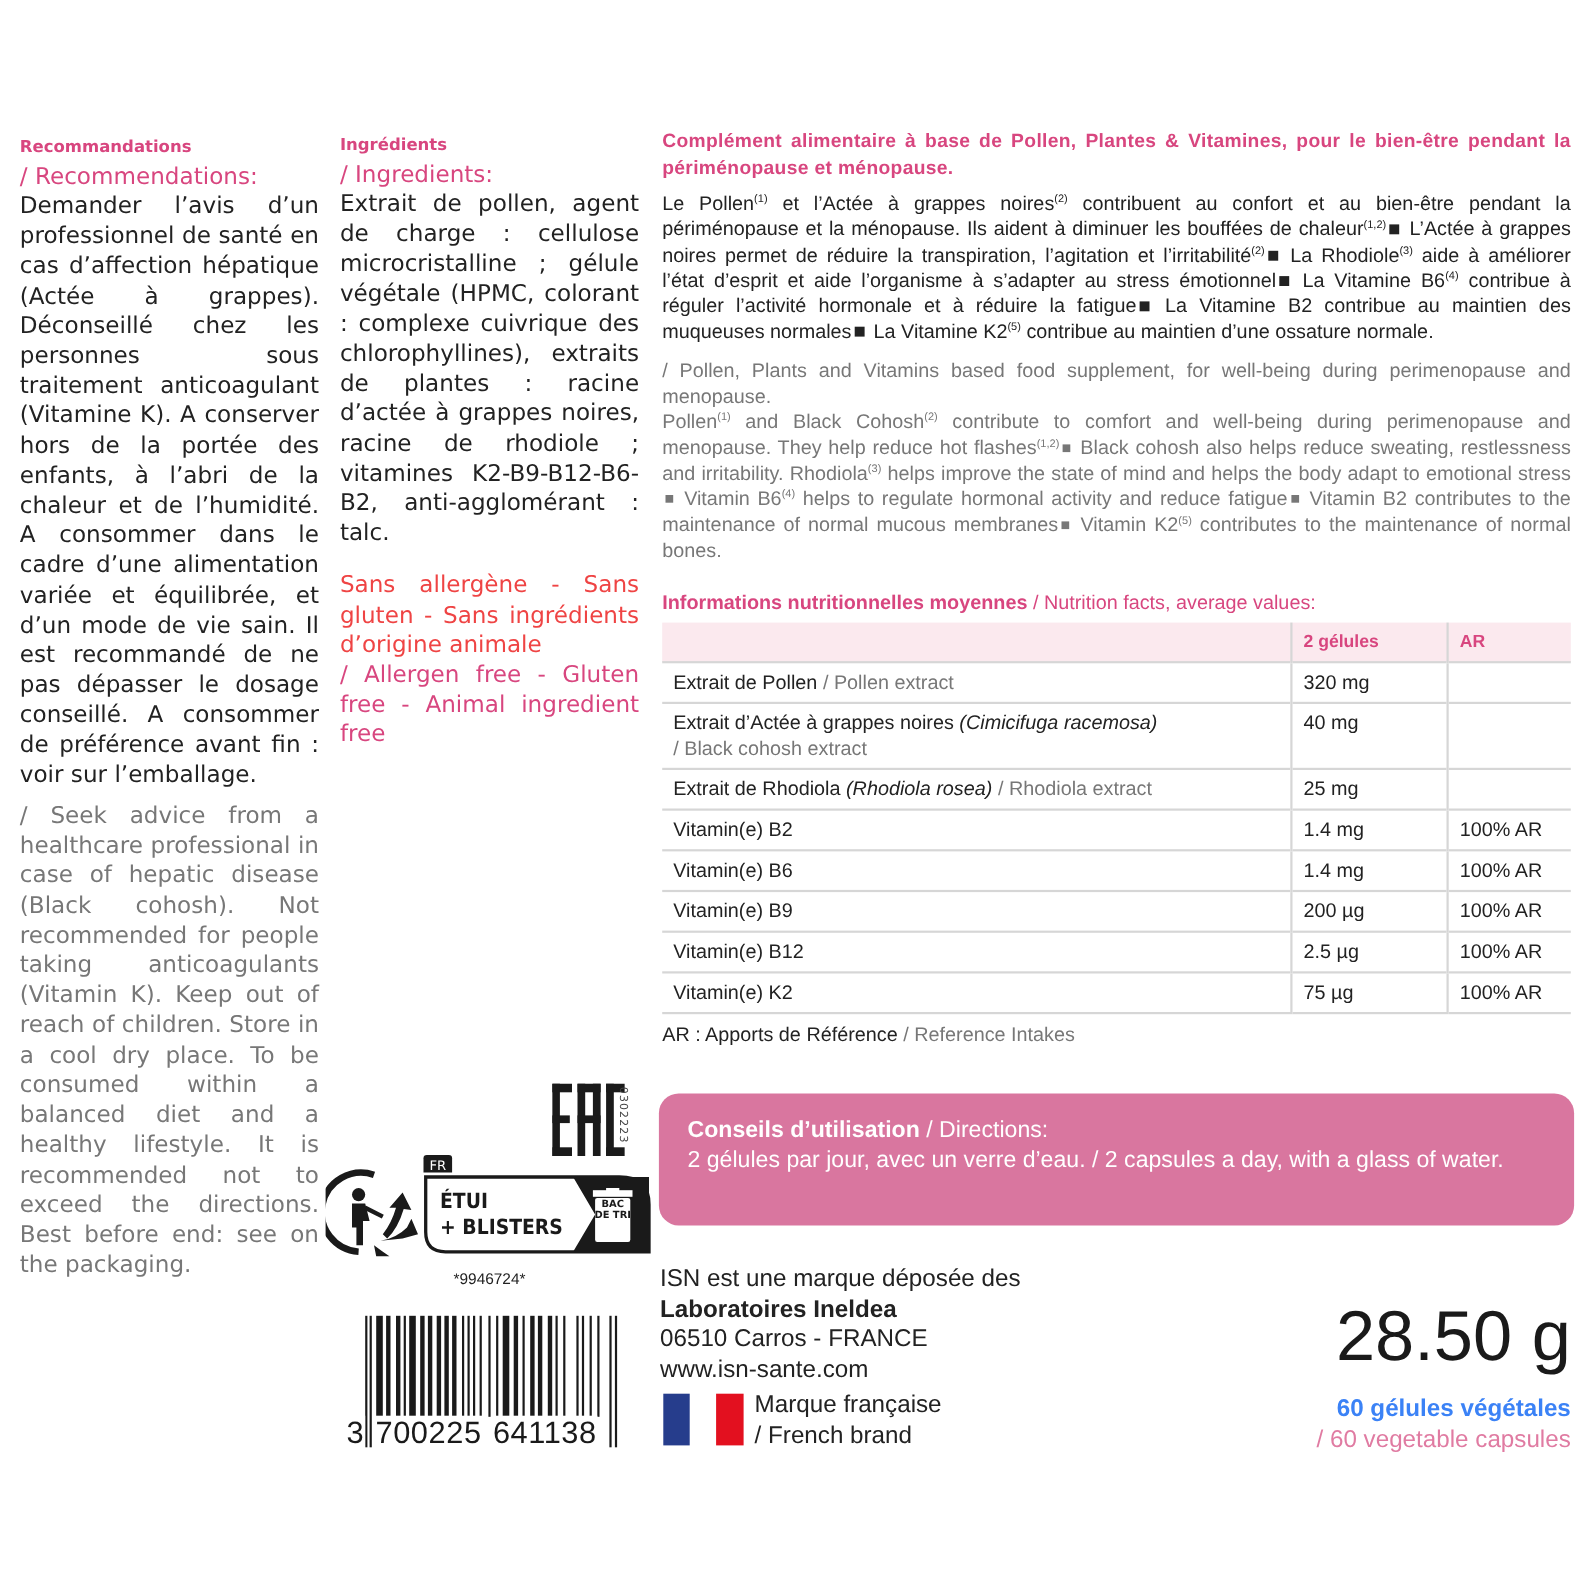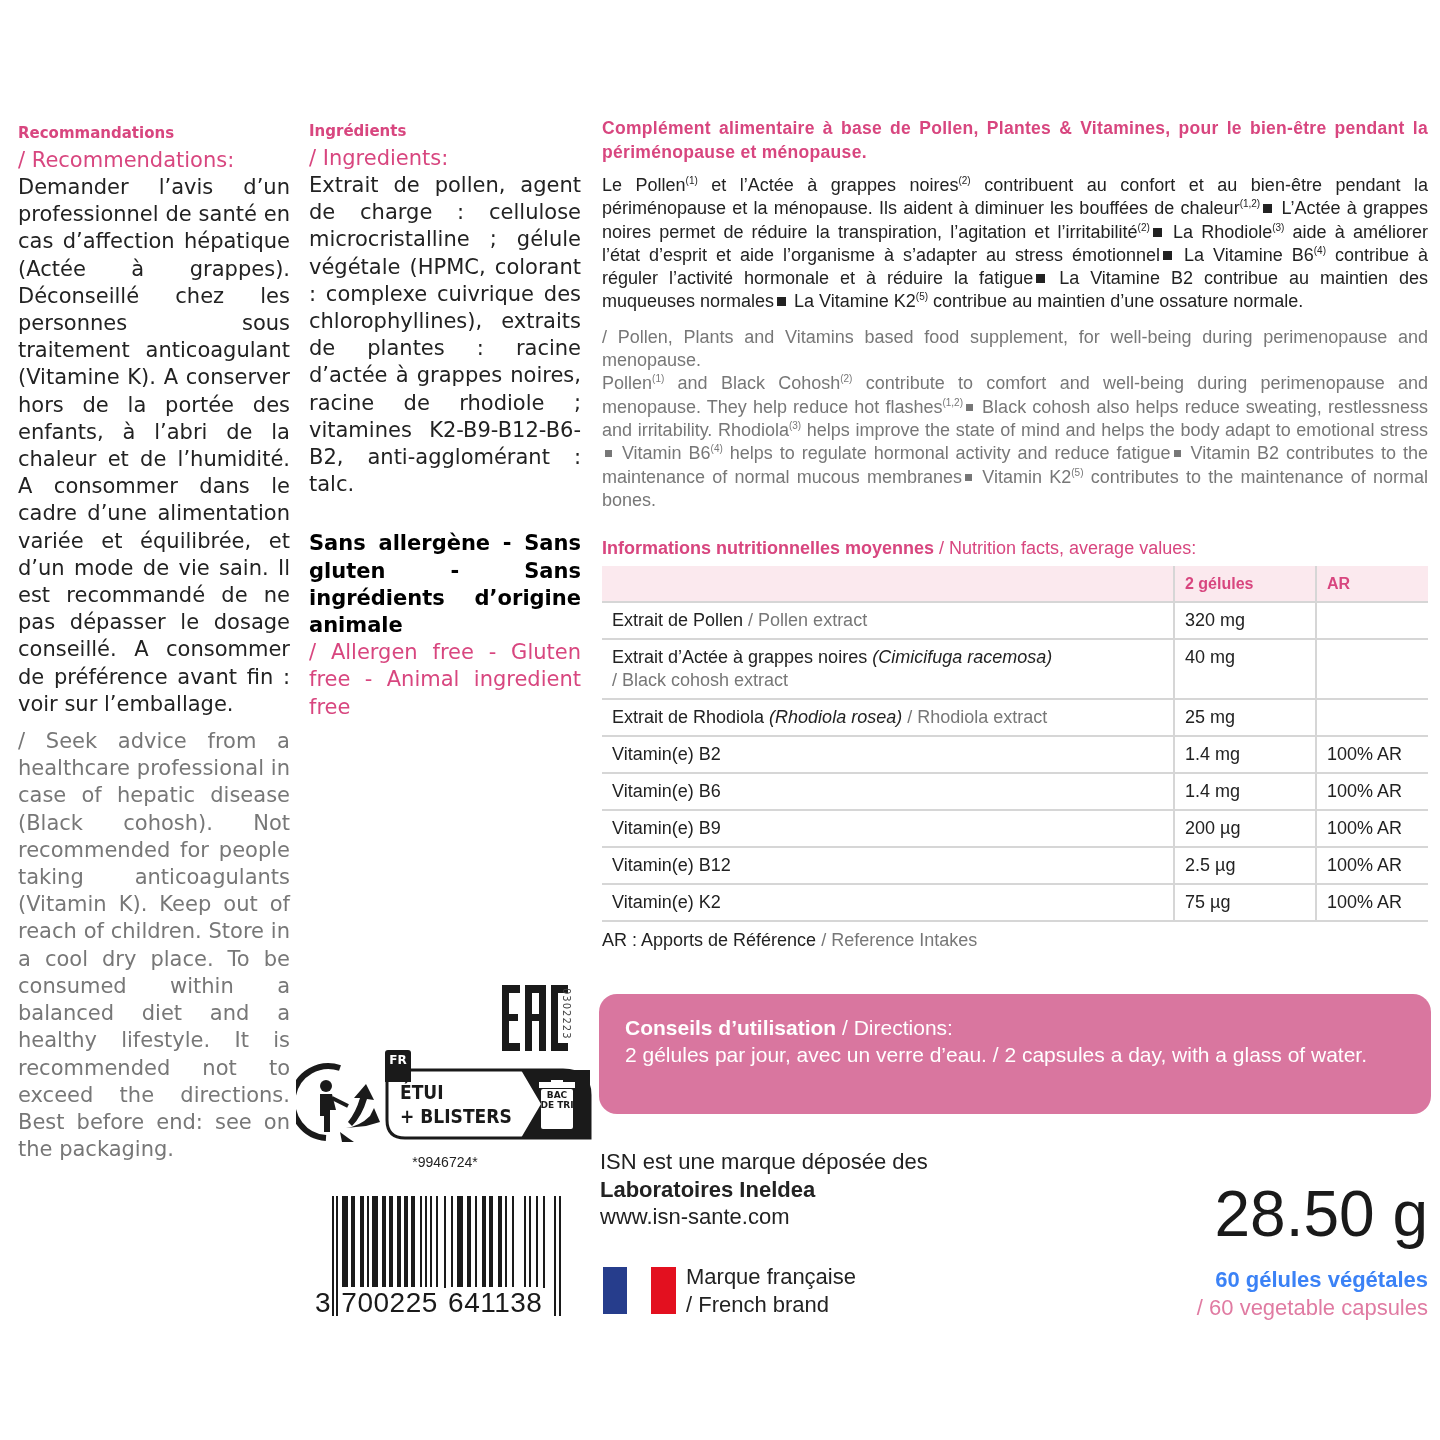--- a/index.html
+++ b/index.html
@@ -40,21 +40,21 @@
   #flag .red { position: absolute; left: 48px; top: 0; width: 25px; height: 47px; background: #e3101f; }
   #brand-fr { position: absolute; left: 686px; top: 1263px; font-family: "Liberation Sans", sans-serif; font-size: 22px; line-height: 27.5px; color: #222; }
   #weight { position: absolute; right: 12px; top: 1178px; font-family: "Liberation Sans", sans-serif; font-size: 64px; line-height: 72px; color: #1a1a1a; text-align: right; }
   #caps { position: absolute; right: 12px; top: 1266px; font-family: "Liberation Sans", sans-serif; text-align: right; font-size: 22px; line-height: 28px; }
   #caps .b { font-weight: bold; color: #3b82f6; }
   #caps .e { color: #e07ba2; }
   #eac { position: absolute; left: 502px; top: 985px; width: 66px; height: 66px; }
   #vcode { position: absolute; left: 572px; top: 988px; font-size: 10px; color: #444; transform: rotate(90deg); transform-origin: left top; white-space: nowrap; letter-spacing: 1px; }
   #triman { position: absolute; left: 296px; top: 1062px; width: 86px; height: 82px; }
   #sortbox { position: absolute; left: 385px; top: 1050px; width: 207px; height: 90px; }
-  #sort-fr { position: absolute; left: 385px; top: 1050px; width: 26px; height: 32px; background: #1a1a1a; color: #fff; font-size: 12px; font-weight: bold; text-align: center; line-height: 20px; border-radius: 3px 3px 0 0; font-family: "DejaVu Sans", sans-serif; }
+  #sort-fr { position: absolute; left: 385px; top: 1050px; width: 26px; height: 16px; background: #1a1a1a; color: #fff; font-size: 12px; font-weight: normal; text-align: center; line-height: 20px; border-radius: 3px 3px 0 0; font-family: "DejaVu Sans", sans-serif; }
   #sort-label { position: absolute; left: 400px; top: 1080px; font-family: "DejaVu Sans", sans-serif; font-weight: bold; font-size: 19px; line-height: 24px; color: #1a1a1a; transform: scaleX(0.9); transform-origin: left; }
   #bin { position: absolute; left: 538px; top: 1080px; width: 38px; height: 52px; }
   #bin-label { position: absolute; left: 540px; top: 1090px; width: 34px; font-size: 9px; font-weight: bold; line-height: 10px; color: #1a1a1a; text-align: center; font-family: "DejaVu Sans", sans-serif; }
   #code-small { position: absolute; left: 390px; top: 1154px; width: 110px; font-size: 14px; color: #222; font-family: "Liberation Sans", sans-serif; text-align: center; }
   #barcode { position: absolute; left: 330px; top: 1196px; width: 236px; height: 120px; }
   #ean { position: absolute; left: 314px; top: 1287px; font-family: "Liberation Sans", sans-serif; font-size: 28px; color: #1a1a1a; letter-spacing: 0.5px; background: transparent; }
   #ean span { background: #fff; padding: 0 1px; }
 </style>
 </head>
 <body>
@@ -63,21 +63,21 @@
   <div class="head-fr">Recommandations</div>
   <div class="head-en">/ Recommendations:</div>
   <p class="body-fr">Demander l’avis d’un professionnel de santé en cas d’affection hépatique (Actée à grappes). Déconseillé chez les personnes sous traitement anticoagulant (Vitamine K). A conserver hors de la portée des enfants, à l’abri de la chaleur et de l’humidité. A consommer dans le cadre d’une alimentation variée et équilibrée, et d’un mode de vie sain. Il est recommandé de ne pas dépasser le dosage conseillé. A consommer de préférence avant fin : voir sur l’emballage.</p>
   <p class="body-en" style="margin-top:10px">/ Seek advice from a healthcare professional in case of hepatic disease (Black cohosh). Not recommended for people taking anticoagulants (Vitamin K). Keep out of reach of children. Store in a cool dry place. To be consumed within a balanced diet and a healthy lifestyle. It is recommended not to exceed the directions. Best before end: see on the packaging.</p>
 </section>
 
 <section id="col2" class="col">
   <div class="head-fr">Ingrédients</div>
   <div class="head-en">/ Ingredients:</div>
   <p class="body-fr">Extrait de pollen, agent de charge : cellulose microcristalline ; gélule végétale (HPMC, colorant : complexe cuivrique des chlorophyllines), extraits de plantes : racine d’actée à grappes noires, racine de rhodiole ; vitamines K2-B9-B12-B6-B2, anti-agglomérant : talc.</p>
-  <p class="body-fr" style="margin-top:32px;color:#000000;font-weight:bold">Sans allergène - Sans gluten - Sans ingrédients d’origine animale</p>
+  <p class="body-fr" style="margin-top:20px;color:#ef4444;font-weight:normal">Sans allergène - Sans gluten - Sans ingrédients d’origine animale</p>
   <p class="body-fr" style="color:#d8467f">/ Allergen free - Gluten free - Animal ingredient free</p>
 </section>
 
 <section id="col3" class="col">
   <div class="c3-title">Complément alimentaire à base de Pollen, Plantes &amp; Vitamines, pour le bien-être pendant la périménopause et ménopause.</div>
   <p class="c3-fr" id="claims-fr"><span>Le Pollen</span><sup>(1)</sup><span> et l’Actée à grappes noires</span><sup>(2)</sup><span> contribuent au confort et au bien-être pendant la périménopause et la ménopause. Ils aident à diminuer les bouffées de chaleur</span><sup>(1,2)</sup><span class="sq"></span><span> L’Actée à grappes noires permet de réduire la transpiration, l’agitation et l’irritabilité</span><sup>(2)</sup><span class="sq"></span><span> La Rhodiole</span><sup>(3)</sup><span> aide à améliorer l’état d’esprit et aide l’organisme à s’adapter au stress émotionnel</span><span class="sq"></span><span> La Vitamine B6</span><sup>(4)</sup><span> contribue à réguler l’activité hormonale et à réduire la fatigue</span><span class="sq"></span><span> La Vitamine B2 contribue au maintien des muqueuses normales</span><span class="sq"></span><span> La Vitamine K2</span><sup>(5)</sup><span> contribue au maintien d’une ossature normale.</span></p>
   <p class="c3-en" style="margin-top:12px">/ Pollen, Plants and Vitamins based food supplement, for well-being during perimenopause and menopause.</p>
   <p class="c3-en" style="margin-top:0" id="claims-en"><span>Pollen</span><sup>(1)</sup><span> and Black Cohosh</span><sup>(2)</sup><span> contribute to comfort and well-being during perimenopause and menopause. They help reduce hot flashes</span><sup>(1,2)</sup><span class="sq-g"></span><span> Black cohosh also helps reduce sweating, restlessness and irritability. Rhodiola</span><sup>(3)</sup><span> helps improve the state of mind and helps the body adapt to emotional stress</span><span class="sq-g"></span><span> Vitamin B6</span><sup>(4)</sup><span> helps to regulate hormonal activity and reduce fatigue</span><span class="sq-g"></span><span> Vitamin B2 contributes to the maintenance of normal mucous membranes</span><span class="sq-g"></span><span> Vitamin K2</span><sup>(5)</sup><span> contributes to the maintenance of normal bones.</span></p>
 
   <div class="nut-title">
@@ -140,20 +140,21 @@
 </section>
 
 <section id="directions">
   <div><b>Conseils d’utilisation</b><span> / Directions:</span></div>
   <div>2 gélules par jour, avec un verre d’eau. / 2 capsules a day, with a glass of water.</div>
 </section>
 
 <div id="company">
   <div>ISN est une marque déposée des</div>
   <div style="font-weight:bold">Laboratoires Ineldea</div>
+  <div>06510 Carros - FRANCE</div>
   <div>www.isn-sante.com</div>
 </div>
 <div id="flag">
     <div class="blue"></div>
     <div class="red"></div>
   </div>
 <div id="brand-fr">
   <div>Marque française</div>
   <div>/ French brand</div>
 </div>

